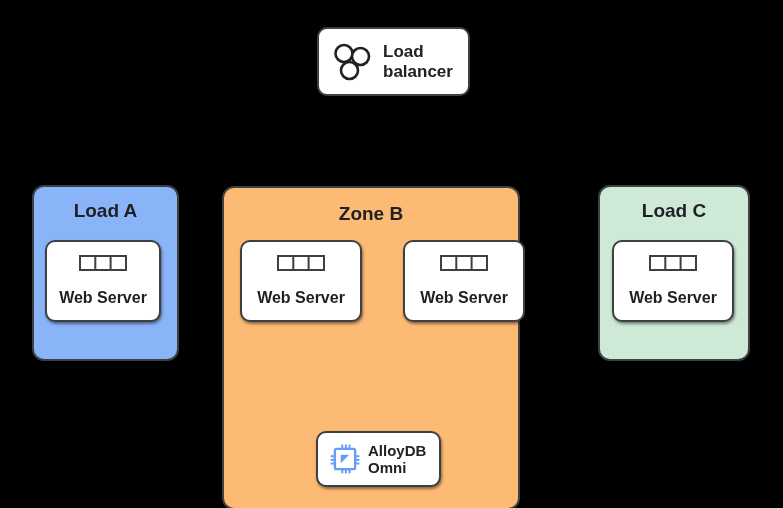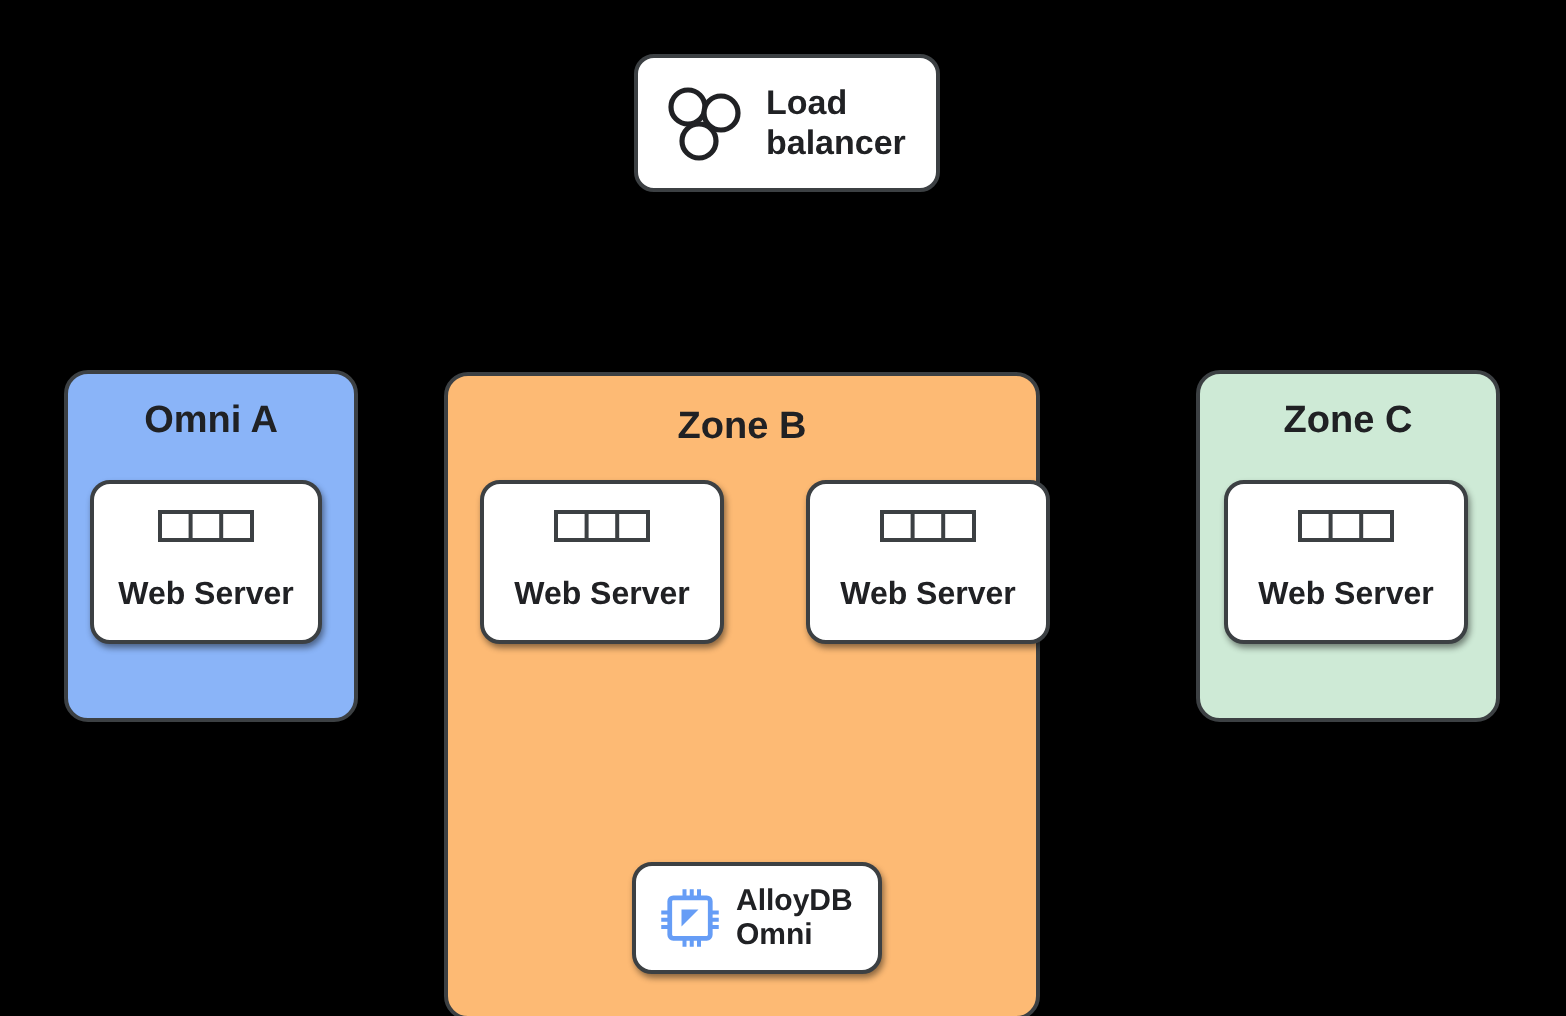--- a/index.html
+++ b/index.html
@@ -168,21 +168,21 @@
     <svg class="icon" width="42" height="42" viewBox="0 0 42 42">
       <circle cx="13" cy="12.5" r="8.5" fill="#ffffff" stroke="#202124" stroke-width="2.6"></circle>
       <circle cx="29.5" cy="15.5" r="8.5" fill="#ffffff" stroke="#202124" stroke-width="2.6"></circle>
       <circle cx="18.5" cy="29.5" r="8.5" fill="#ffffff" stroke="#202124" stroke-width="2.6"></circle>
     </svg>
     <span class="label">Load
 balancer</span>
   </div>
 
   <div class="zone" id="zone-a">
-    <span class="zone-title">Omni A</span>
+    <span class="zone-title">Load A</span>
   </div>
 
   <div class="node web-server" id="web-server-a">
     <svg class="icon" width="48" height="16" viewBox="0 0 48 16">
       <rect x="1" y="1" width="46" height="14" fill="#ffffff" stroke="#3c4043" stroke-width="2"></rect>
       <line x1="16.3" y1="1" x2="16.3" y2="15" stroke="#3c4043" stroke-width="2"></line>
       <line x1="31.6" y1="1" x2="31.6" y2="15" stroke="#3c4043" stroke-width="2"></line>
     </svg>
     <span class="label">Web Server</span>
   </div>
@@ -226,21 +226,21 @@
         <rect x="20.3" y="14.8" width="3.2" height="1.6"></rect>
       </g>
       <rect x="3.9" y="3.9" width="16.2" height="16.2" rx="1.4" fill="none" stroke="#669df6" stroke-width="1.9"></rect>
       <path d="M8.6 15.4 V8.6 H15.4 Z" fill="#669df6"></path>
     </svg>
     <span class="label">AlloyDB
 Omni</span>
   </div>
 
   <div class="zone" id="zone-c">
-    <span class="zone-title">Zone C</span>
+    <span class="zone-title">Load C</span>
   </div>
 
   <div class="node web-server" id="web-server-c">
     <svg class="icon" width="48" height="16" viewBox="0 0 48 16">
       <rect x="1" y="1" width="46" height="14" fill="#ffffff" stroke="#3c4043" stroke-width="2"></rect>
       <line x1="16.3" y1="1" x2="16.3" y2="15" stroke="#3c4043" stroke-width="2"></line>
       <line x1="31.6" y1="1" x2="31.6" y2="15" stroke="#3c4043" stroke-width="2"></line>
     </svg>
     <span class="label">Web Server</span>
   </div>

